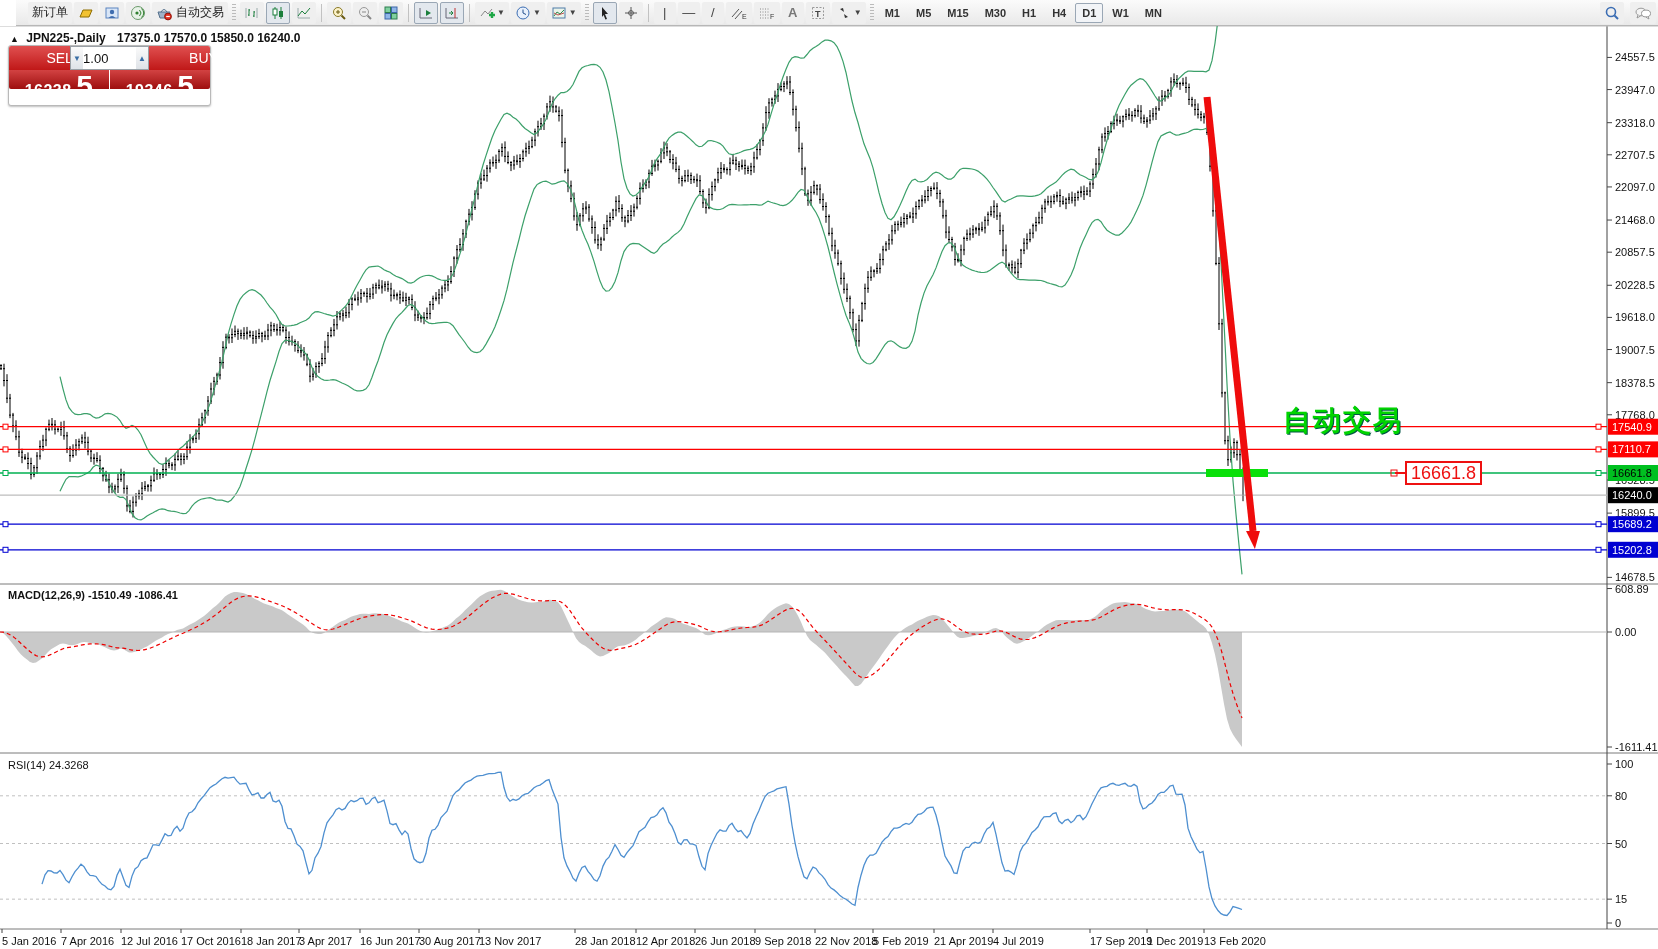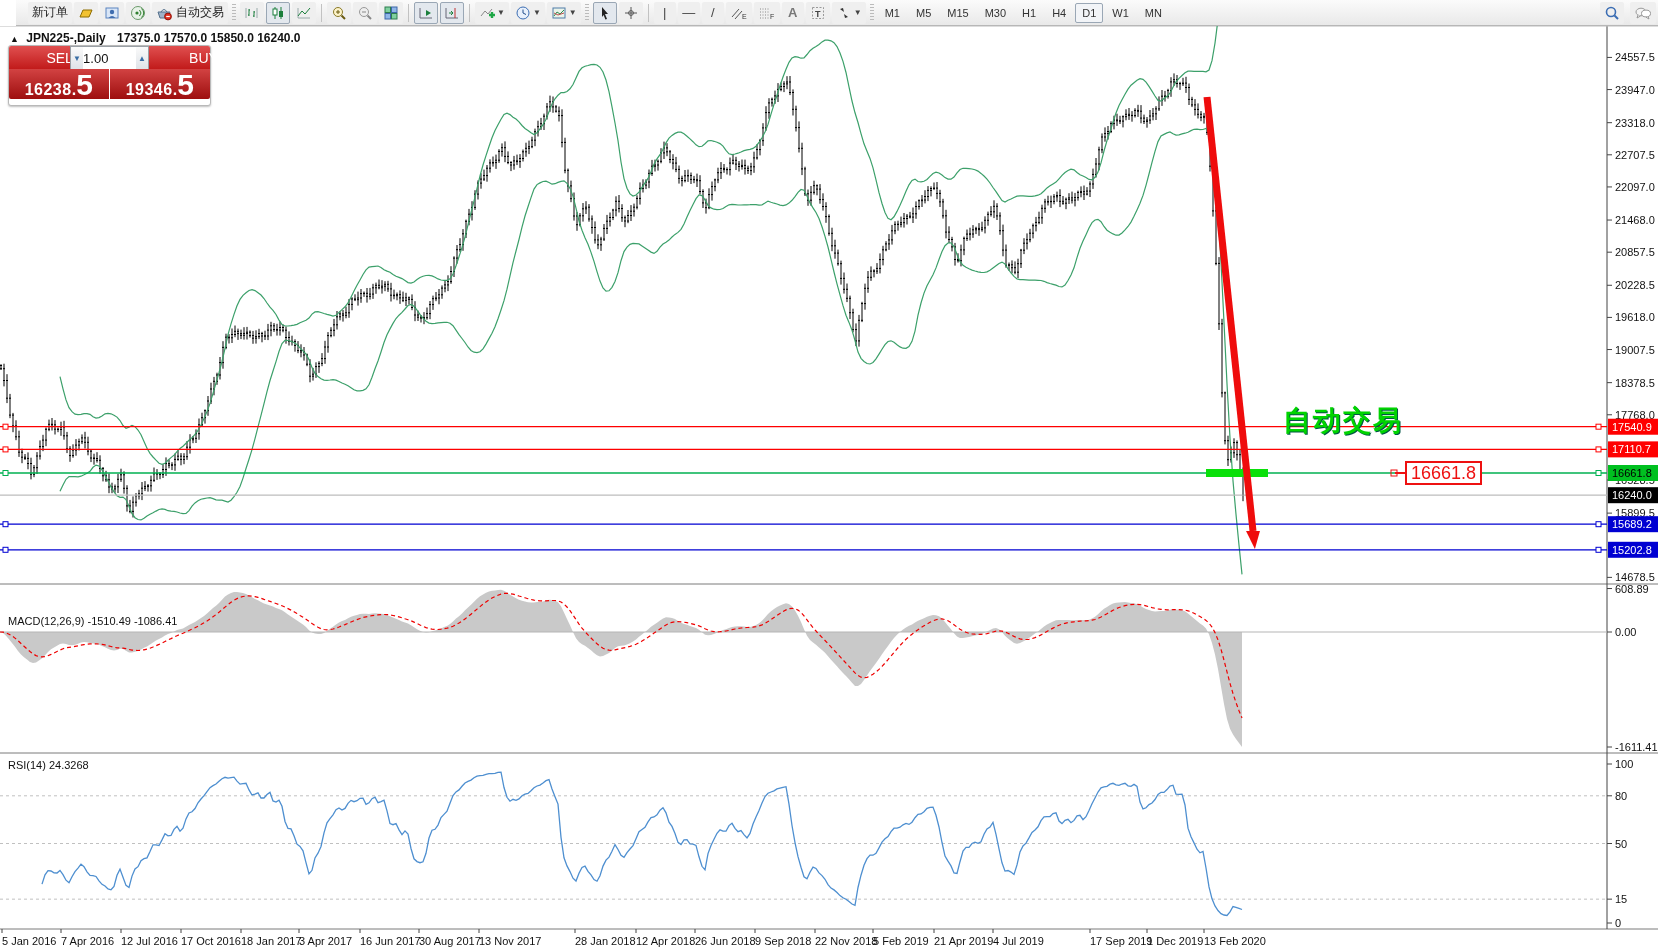--- a/index.html
+++ b/index.html
@@ -11,51 +11,51 @@
     display:flex; align-items:center; padding:0 12px; gap:2px; z-index:40; }
   .tbtn { height:22px; min-width:22px; display:flex; align-items:center; justify-content:center;
     padding:0 3px; border:1px solid transparent; border-radius:2px; color:#222; font-size:12px; }
   .tbtn.pressed { background:#e3e8ee; border:1px solid #9aa7b5; }
   .tbtn .lbl { margin-left:4px; }
   .tsep { width:1px; height:18px; background:#c2c2c2; margin:0 3px; }
   .tgrip { width:4px; height:18px; margin:0 2px;
     background:repeating-linear-gradient(#bbb 0 1px,transparent 1px 3px); }
   .caret { font-size:8px; color:#444; margin-left:2px; }
   .tf { height:20px; padding:0 6px; font-size:11px; color:#333; display:flex; align-items:center;
-    border:1px solid transparent; border-radius:2px; }
+    border:1px solid transparent; border-radius:2px;font-weight:bold; }
   .tf.active { border:1px solid #9aa7b5; background:#f2f4f7; }
   .toolbar-right { margin-left:auto; display:flex; align-items:center; gap:6px; padding-right:6px; }
   .glyph { font-size:13px; line-height:1; }
   
   #chart-header { position:absolute; left:10px; top:31px; font-size:12px; color:#111;
     font-weight:bold; z-index:30; }
   #chart-header .tri { font-size:9px; margin-right:4px; }
   #chart-header .ohlc { font-weight:bold; margin-left:8px; }
   #trade-panel { position:absolute; left:8px; top:45px; width:203px; height:61px; z-index:30;
     border:1px solid #b9b9b9; border-radius:3px; background:#fff; box-shadow:0 1px 2px rgba(0,0,0,.25); }
   .tp-row1 { display:flex; height:24px; }
   .tp-btn { width:61px; color:#fff; font-size:14px; display:flex; align-items:center; justify-content:center;
     background:linear-gradient(#e05050,#c01818);padding-left:48px; }
   .tp-btn.sell { border-radius:2px 0 0 0; }
   .tp-btn.buy  { border-radius:0 2px 0 0; }
   .tp-vol { flex:1; display:flex; border:1px solid #9aa0a6; background:#fff; }
   .tp-step { width:18px; background:linear-gradient(#fafafa,#dfe3e8); color:#3a6ea5; font-size:8px;
     display:flex; align-items:center; justify-content:center; }
   .tp-vol input { width:100%; border:0; outline:0; text-align:left; font-size:13px; padding-right:4px;
     font-family:inherit; color:#111; }
-  .tp-row2 { display:flex; height:27px;align-items:center; }
+  .tp-row2 { display:flex; height:19px; }
   .tp-price { width:50%; color:#fff; display:flex; align-items:baseline; justify-content:center;
     background:linear-gradient(#d24242,#9e0f0f); padding-top:2px; }
   .tp-price.sell { border-right:1px solid #fff; border-radius:0 0 0 2px; }
   .tp-price.buy { border-radius:0 0 2px 0; }
   .tp-int { font-size:16px; font-weight:bold; letter-spacing:.5px; }
   .tp-dot { font-size:16px; font-weight:bold; }
   .tp-dec { font-size:30px; font-weight:bold; line-height:.9; }
   #macd-label,#rsi-label { position:absolute; left:8px; font-size:11px; color:#111; z-index:25; }
-  #macd-label { top:615px; }
+  #macd-label { top:589px;font-weight:bold; }
   #rsi-label  { top:759px;text-align:right; }
   #turning-point { position:absolute; left:1283px; top:402px; z-index:28;
     font-size:28px; font-weight:bold; color:#00d400; text-shadow:1px 1px 0 #005546; letter-spacing:2px; }
   #level-box { position:absolute; left:1405px; top:461px; width:77px; height:24px; z-index:28;
     border:2px solid #ee1111; background:#fff; color:#ee1111; font-size:18px;
     display:flex; align-items:center; justify-content:center; }
   #main-svg { position:absolute; left:0; top:26px; z-index:10; }
   .axis-text { font-size:11px; fill:#111; }
   .date-text { font-size:11px; fill:#111; }
 </style>

